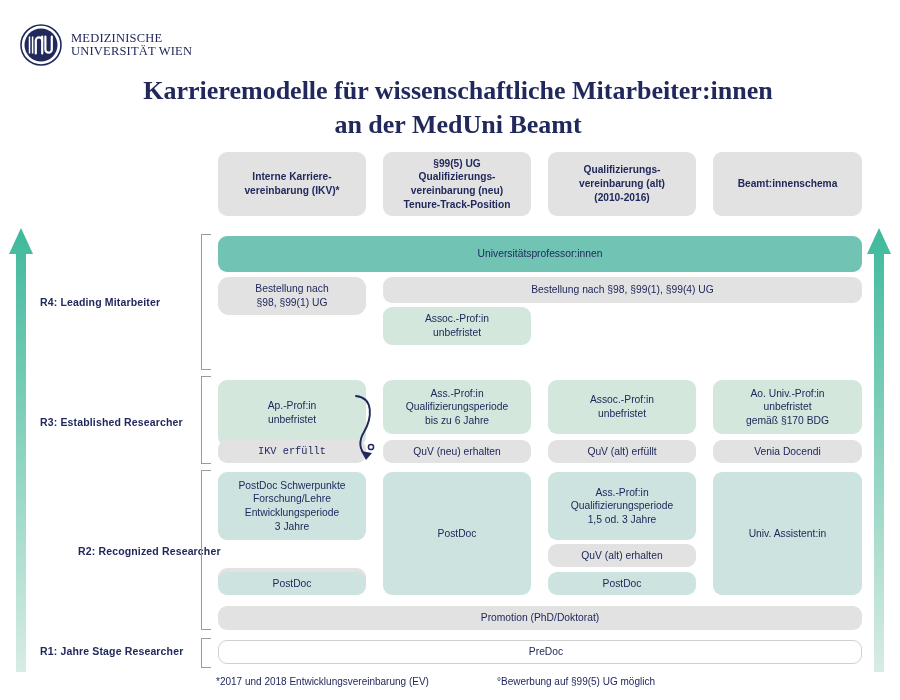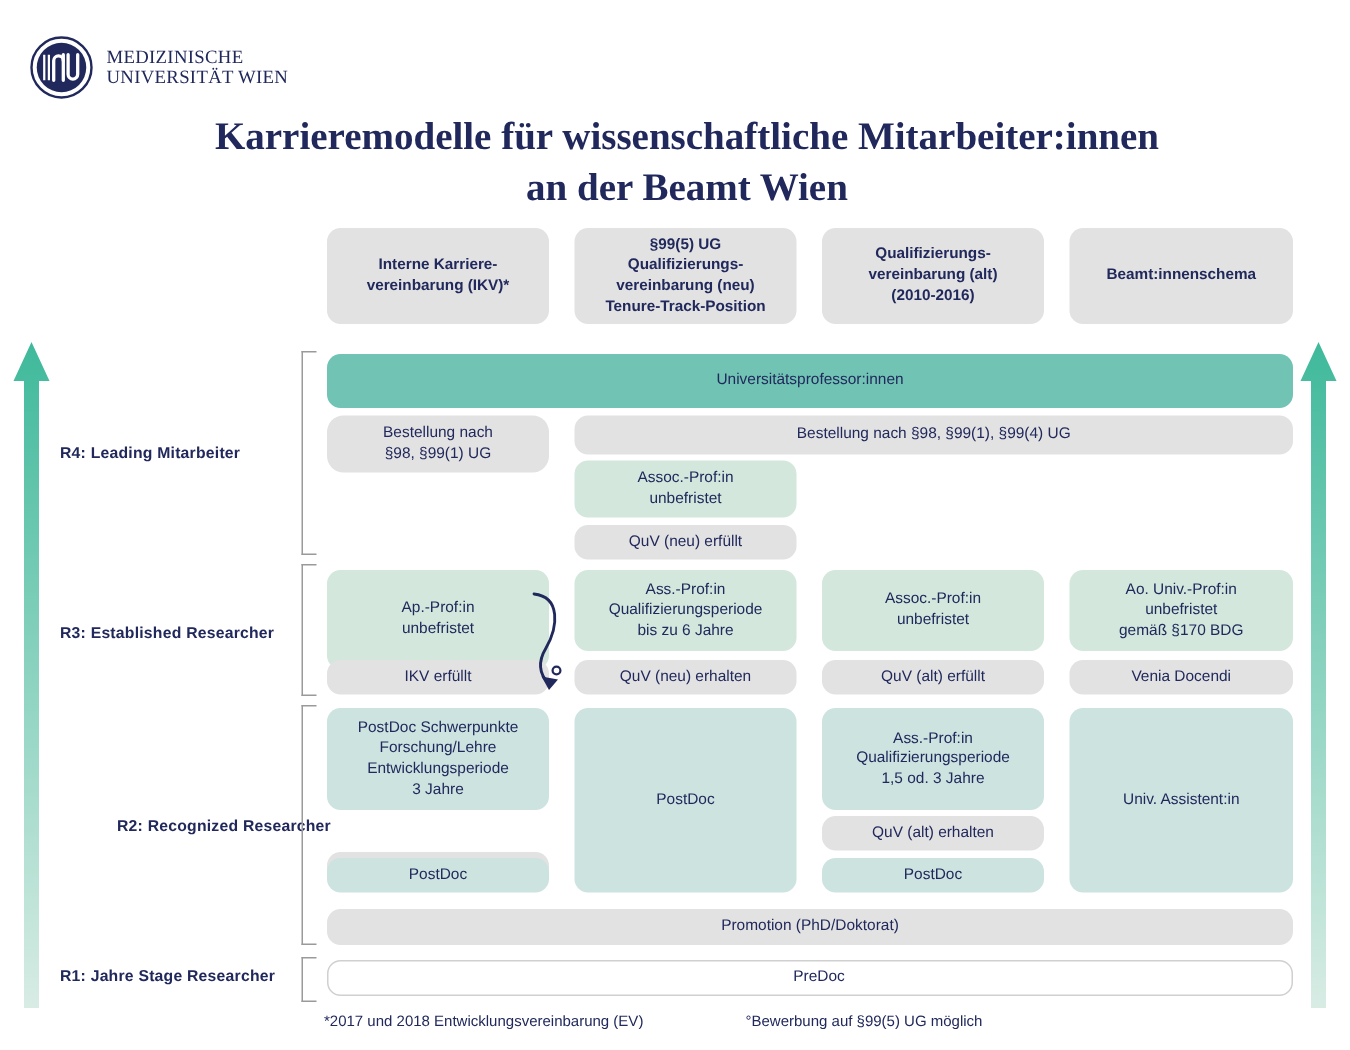--- a/index.html
+++ b/index.html
@@ -86,21 +86,21 @@
       <path d="M25.4 12.5 v13 a3.2 3.2 0 0 0 6.4 0 v-13" stroke="#ffffff" stroke-width="2.2" fill="none" stroke-linecap="round"></path>
     </svg>
     <div class="logo-text">
       <span>MEDIZINISCHE</span>
       <span>UNIVERSITÄT WIEN</span>
     </div>
   </div>
 
   <div class="title">
     <span>Karrieremodelle für wissenschaftliche Mitarbeiter:innen</span>
-    <span class="l2">an der Beamt Wien</span>
+    <span class="l2">an der MedUni Beamt</span>
   </div>
 
   <svg class="arrow left" viewBox="0 0 26 444" preserveAspectRatio="none">
     <defs>
       <linearGradient id="gradL" x1="0" y1="0" x2="0" y2="1">
         <stop offset="0%" stop-color="#3fb99b"></stop>
         <stop offset="100%" stop-color="#d8ece4"></stop>
       </linearGradient>
     </defs>
     <polygon points="13,0 25,26 18,26 18,444 8,444 8,26 1,26" fill="url(#gradL)"></polygon>
@@ -132,24 +132,23 @@
   <div class="box head" style="left:713px;top:152px;width:149px;height:64px;text-align:center;">Beamt:innenschema</div>
 
   <div class="box teal-strong" style="left:218px;top:236px;width:644px;height:36px;">Universitätsprofessor:innen</div>
 
   <div class="box grey" style="left:218px;top:277px;width:148px;height:38px;border-radius:11px;">Bestellung nach<br>§98, §99(1) UG</div>
 
   <div class="box grey" style="left:383px;top:277px;width:479px;height:26px;">Bestellung nach §98, §99(1), §99(4) UG</div>
 
   <div class="box green" style="left:383px;top:307px;width:148px;height:38px;">Assoc.-Prof:in<br>unbefristet</div>
 
-  <div class="box grey" style="left:383px;top:350px;width:148px;height:23px;">QuV (neu) erfüllt</div>
 
   <div class="box green" style="left:218px;top:380px;width:148px;height:66px;">Ap.-Prof:in<br>unbefristet</div>
-  <div class="box grey" style="left:218px;top:440px;width:148px;height:23px;">IKV erfüllt</div>
+  <div class="box grey" style="left:218px;top:440px;width:148px;height:23px;font-family:Liberation Mono, monospace;">IKV erfüllt</div>
 
   <div class="box green" style="left:383px;top:380px;width:148px;height:54px;">Ass.-Prof:in<br>Qualifizierungsperiode<br>bis zu 6 Jahre</div>
   <div class="box grey" style="left:383px;top:440px;width:148px;height:23px;">QuV (neu) erhalten</div>
 
   <div class="box green" style="left:548px;top:380px;width:148px;height:54px;">Assoc.-Prof:in<br>unbefristet</div>
   <div class="box grey" style="left:548px;top:440px;width:148px;height:23px;">QuV (alt) erfüllt</div>
 
   <div class="box green" style="left:713px;top:380px;width:149px;height:54px;">Ao. Univ.-Prof:in<br>unbefristet<br>gemäß §170 BDG</div>
   <div class="box grey" style="left:713px;top:440px;width:149px;height:23px;">Venia Docendi</div>
 

